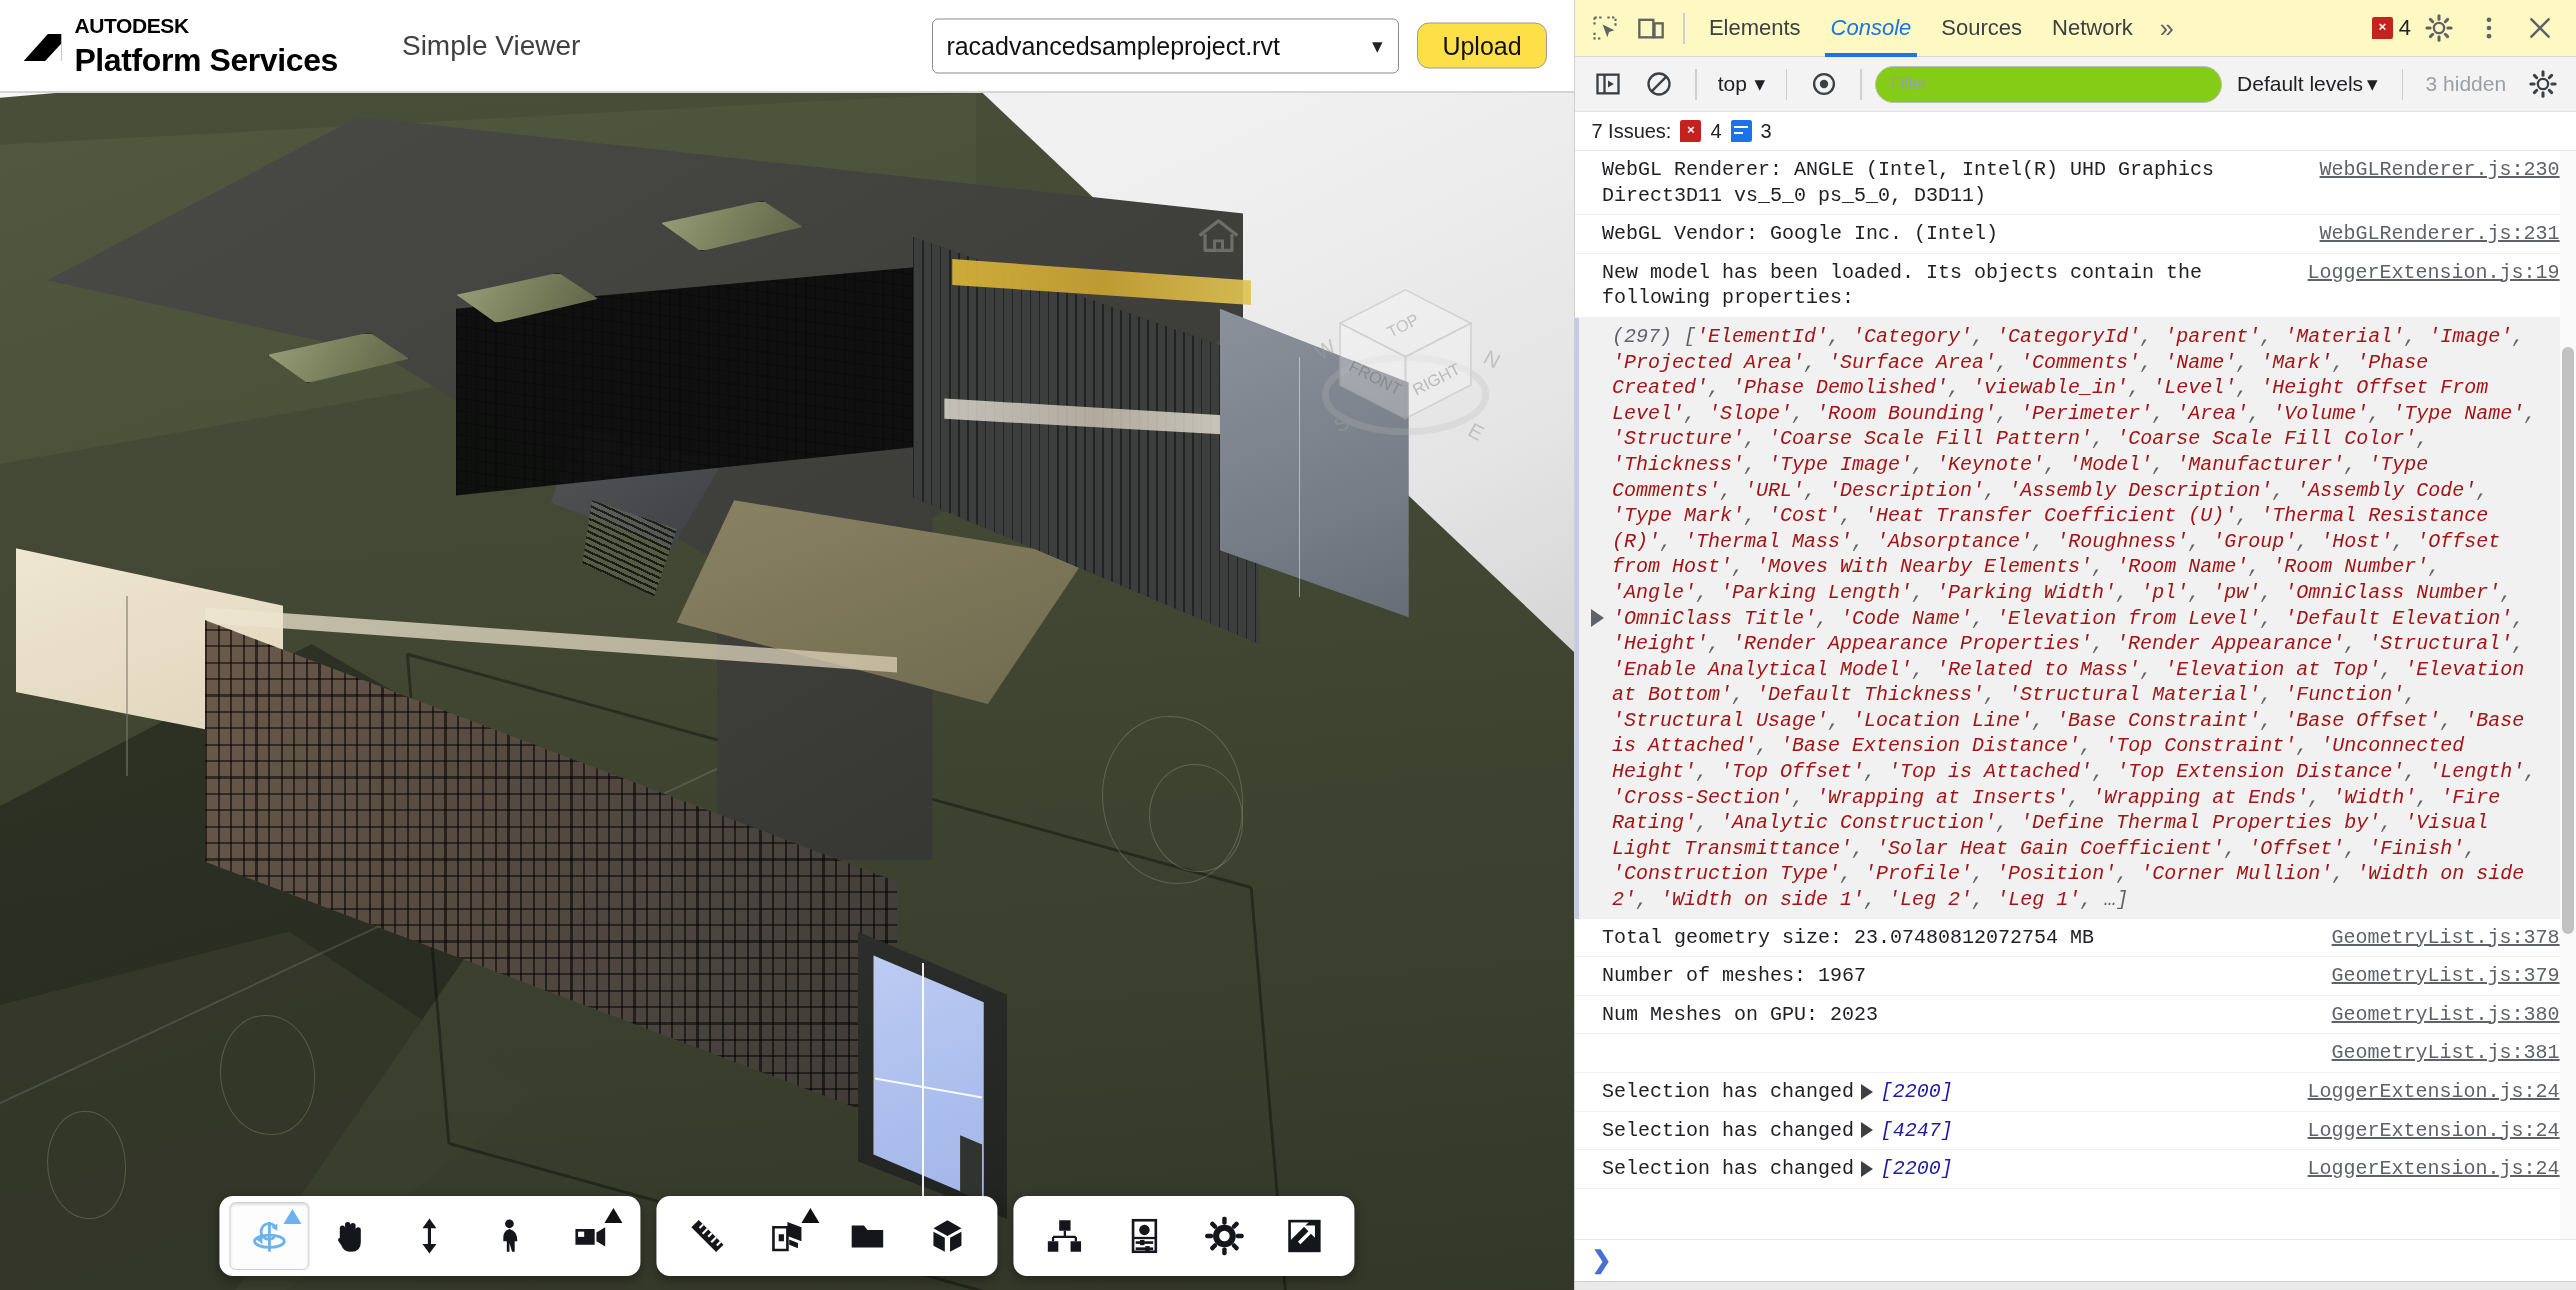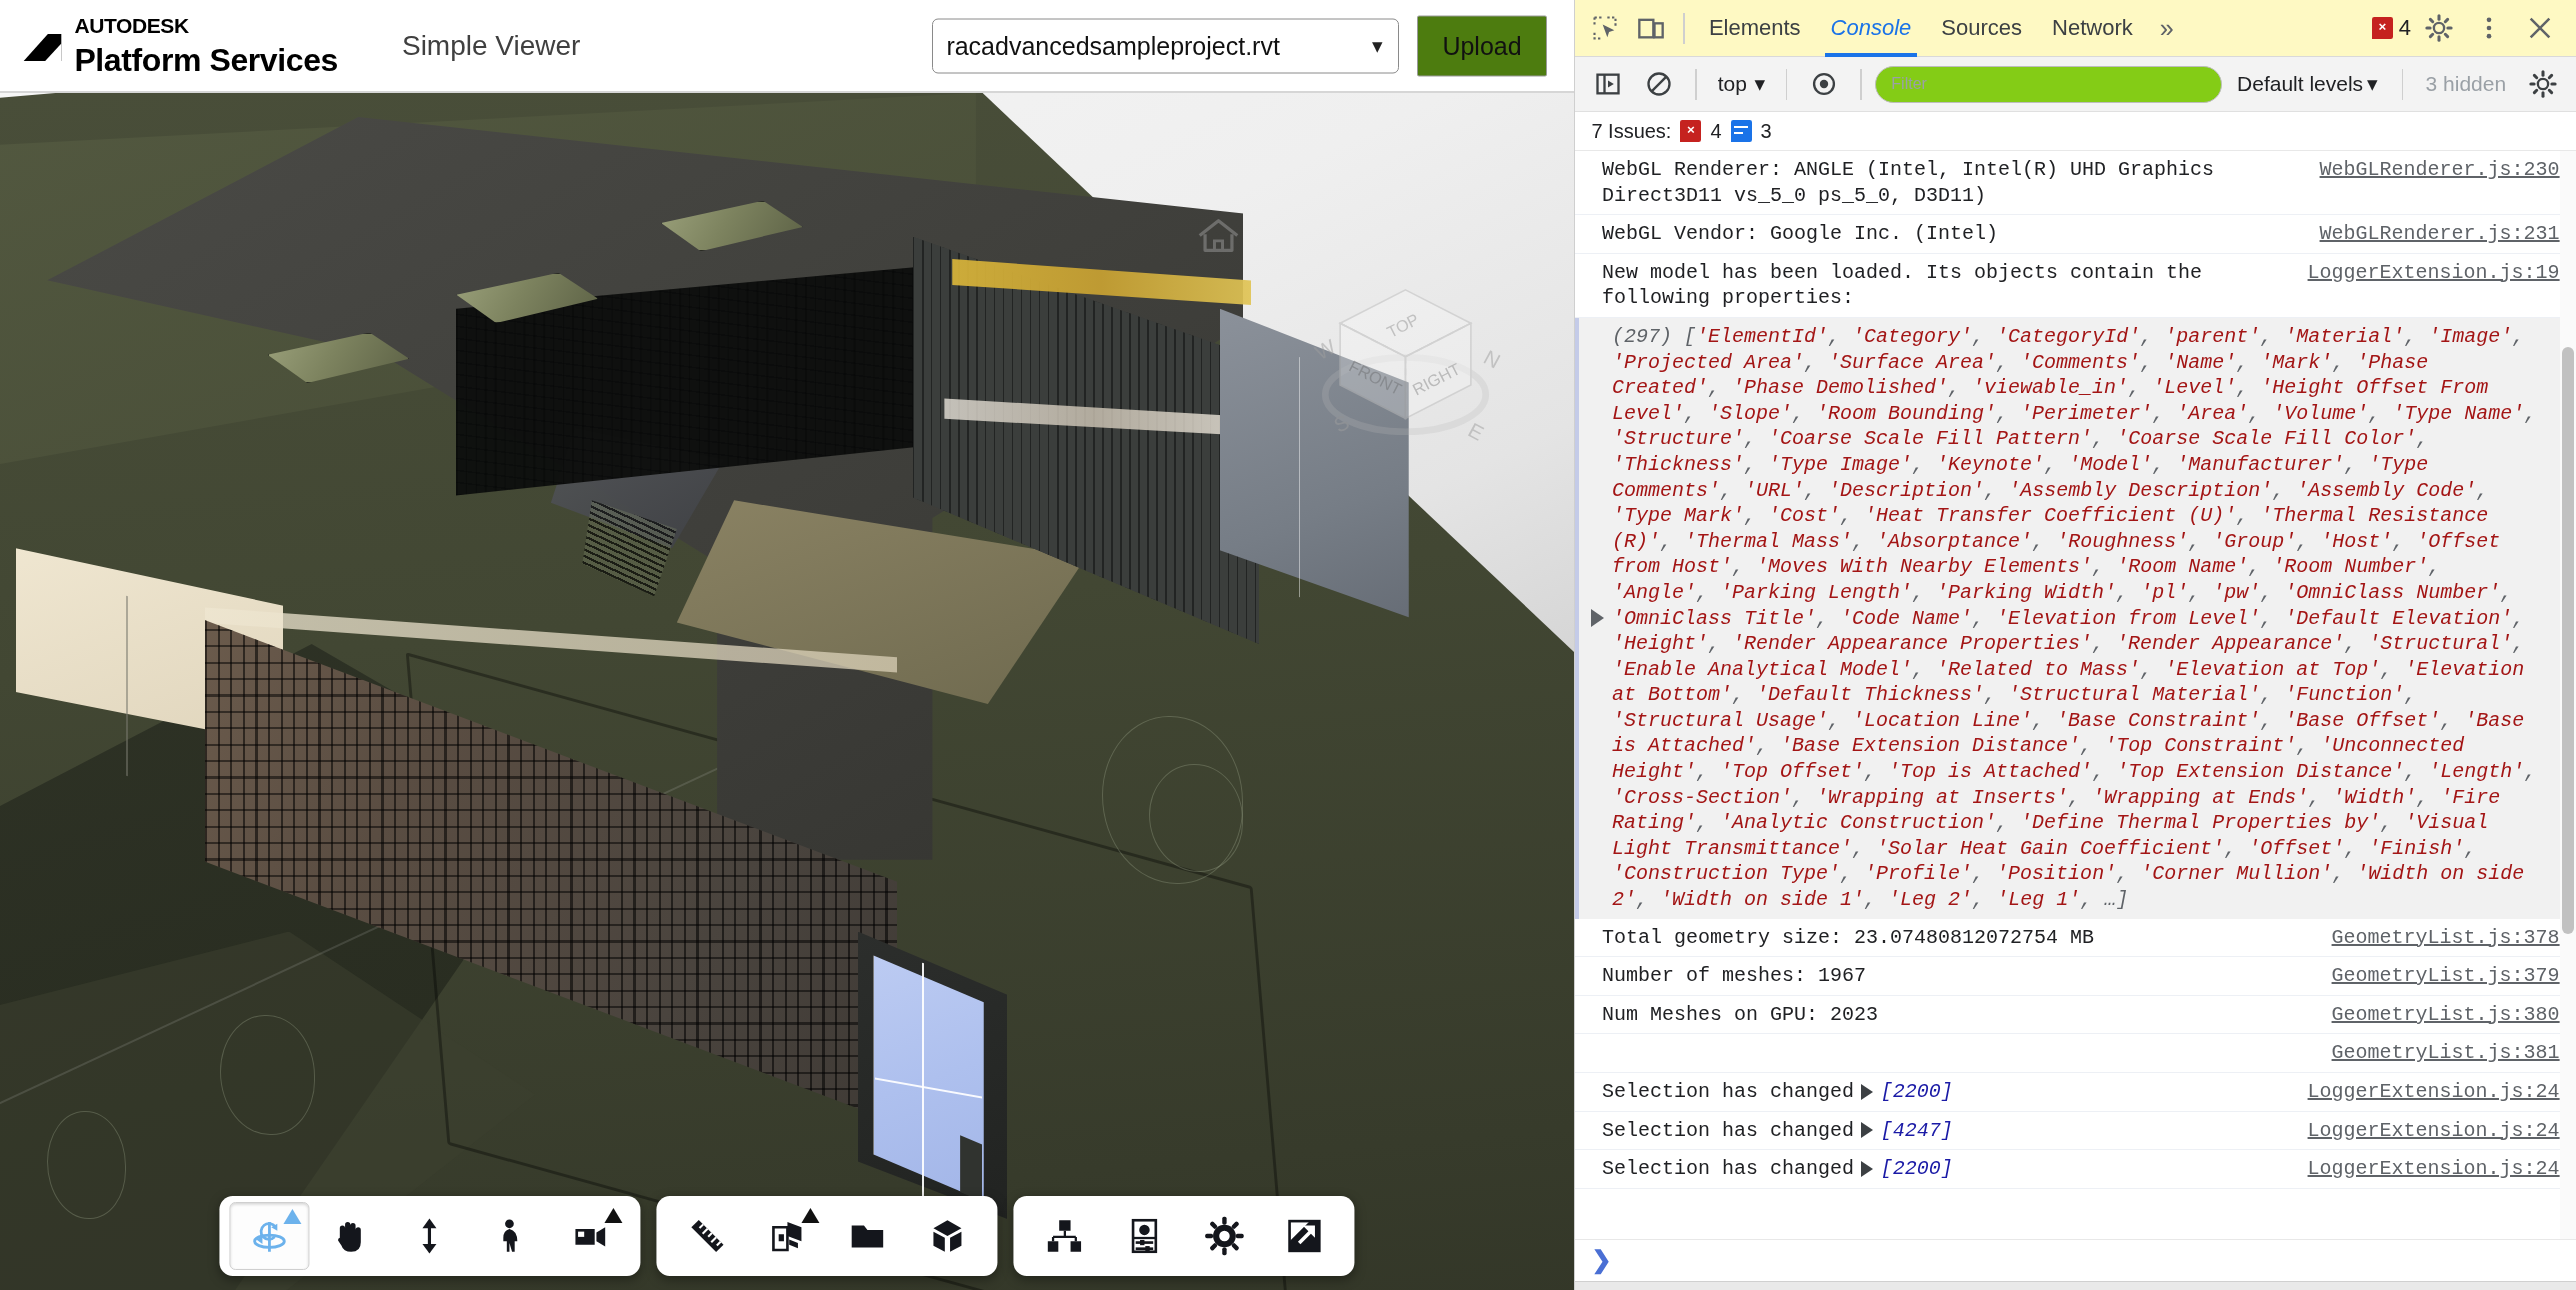--- a/index.html
+++ b/index.html
@@ -58,24 +58,24 @@
     padding: 0 45px 0 13.4px;
     border: 1.5px solid #8a8a8a; border-radius: 6px;
     background: #fff;
   }
   .select-wrap { position: relative; display: inline-block; }
   .select-chevron {
     position: absolute; right: 16.4px; top: 50%; transform: translateY(-50%);
     pointer-events: none; font-size: 21px; color: #222; line-height: 1;
   }
   #upload-button {
-    height: 61px; min-width: 130px;
+    height: 46px; min-width: 130px;
     font-size: 25px; font-family: "Liberation Sans", sans-serif;
-    color: #111; background: #4d7c0f;
-    border: 1.5px solid #9a9a9a; border-radius: 2px;
+    color: #111; background: #fde047;
+    border: 1.5px solid #9a9a9a; border-radius: 12px;
     cursor: pointer; padding: 0 16.4px;
   }
 
   
   #viewer-canvas {
     position: relative;
     width: 100%; height: calc(100% - 93px);
     overflow: hidden;
     background: #3c4031;
   }

